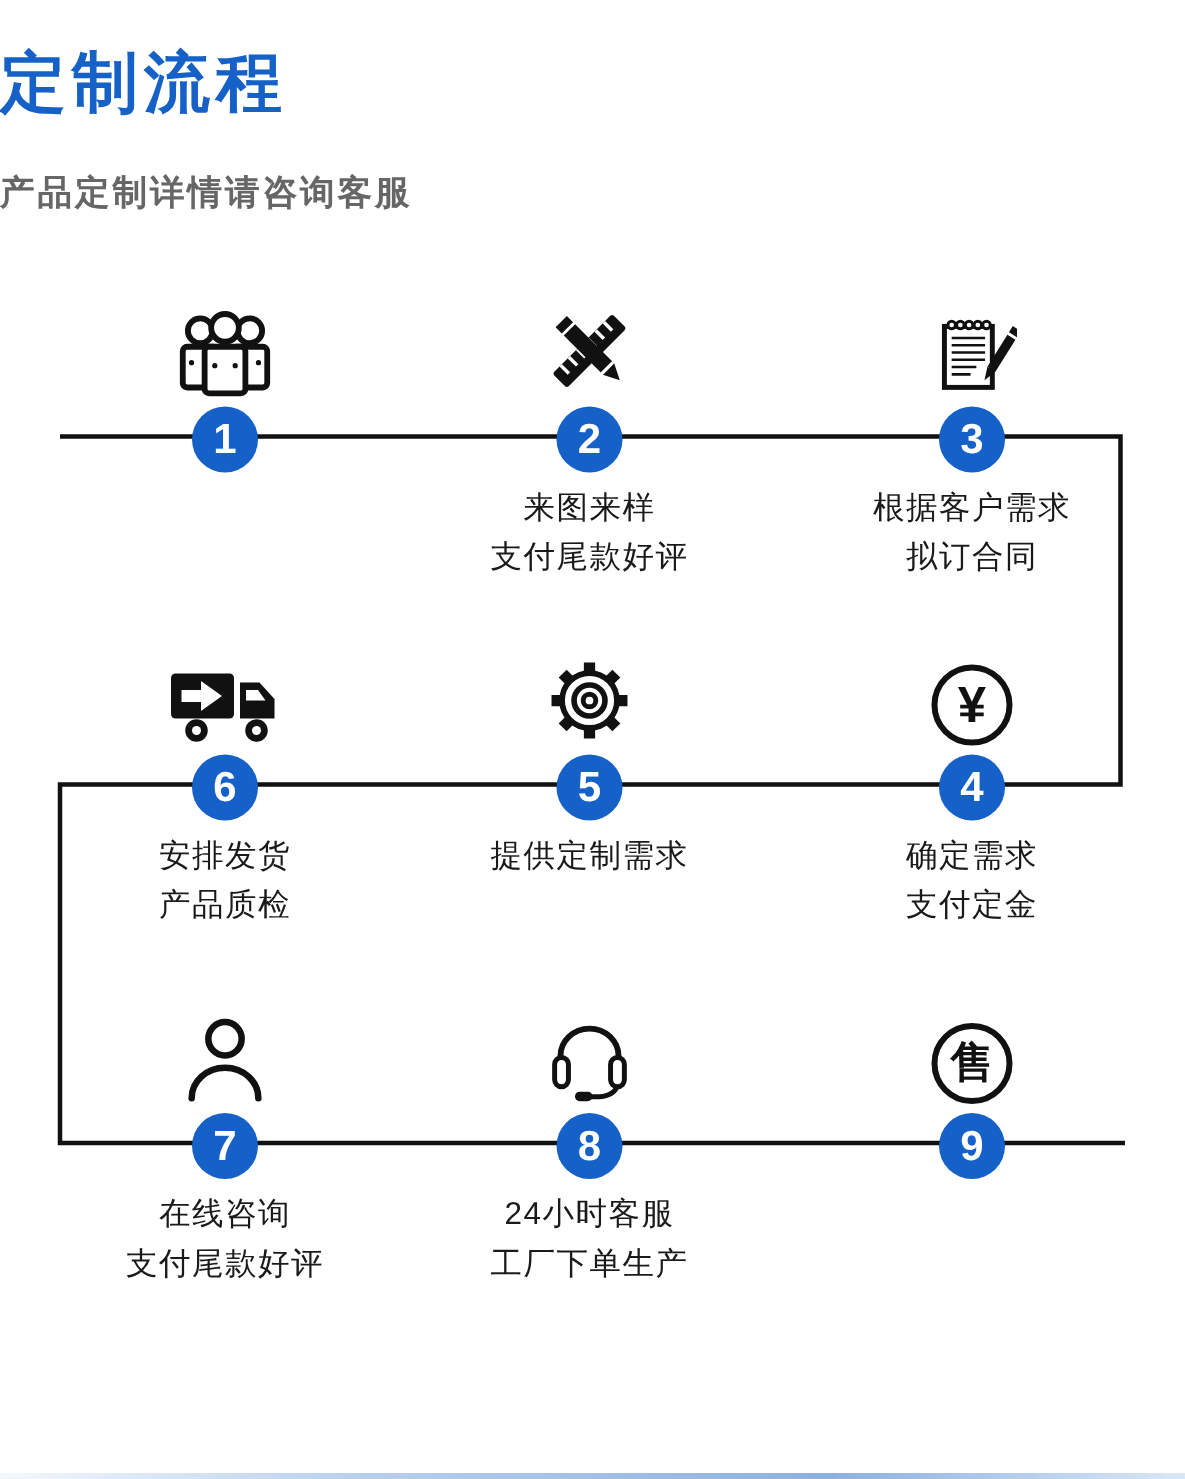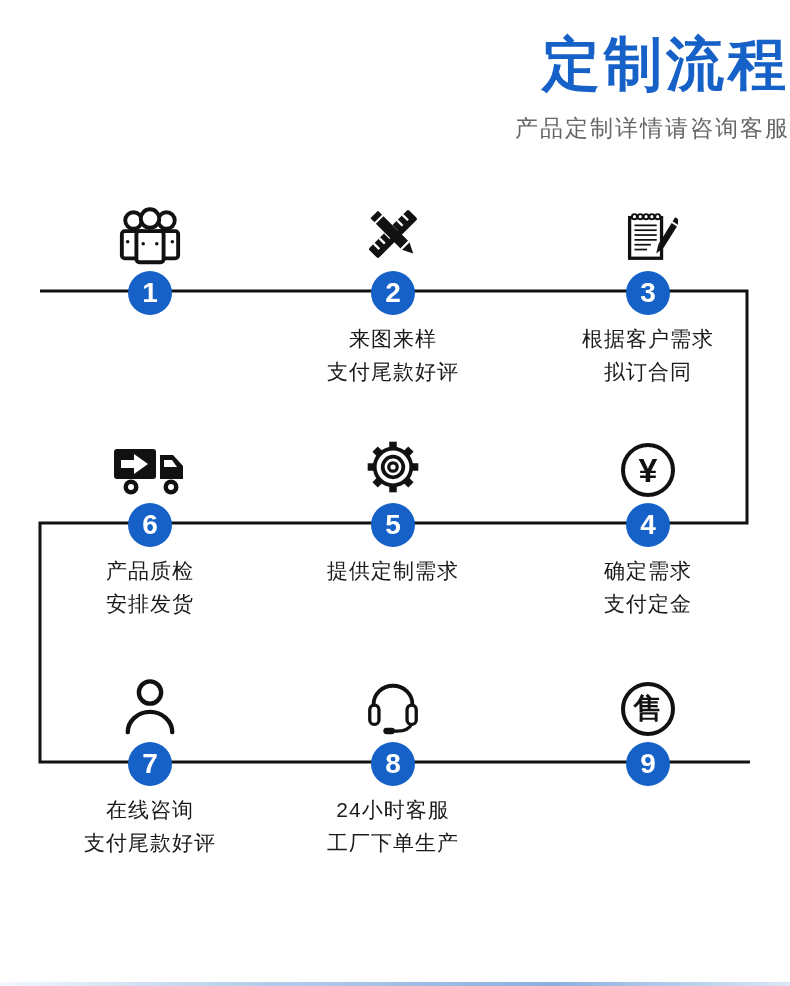--- a/index.html
+++ b/index.html
@@ -12,26 +12,26 @@
   html,body{background:#ffffff;}
   body{
     font-family:"Liberation Sans","DejaVu Sans",sans-serif;
     width:790px;height:986px;overflow:hidden;
   }
   .canvas{
     position:relative;width:790px;height:986px;background:#ffffff;overflow:hidden;
   }
   .title{
     position:absolute;top:26px;left:0;width:100%;
-    text-align:right;font-size:58px;font-weight:bold;
+    text-align:left;font-size:44px;font-weight:bold;
     color:var(--accent);letter-spacing:4px;
   }
   .subtitle{
     position:absolute;top:113px;left:0;width:100%;
-    text-align:right;font-size:23px;color:var(--subtitle);letter-spacing:2px;
+    text-align:left;font-size:23px;color:var(--subtitle);letter-spacing:2px;font-weight:bold;
   }
   .flow-line{position:absolute;top:0;left:0;}
   .step{
     position:absolute;width:240px;text-align:center;
   }
   .r1{top:199px}.r2{top:431px}.r3{top:670px}
   .c1{left:30px}.c2{left:273px}.c3{left:528px}
   .icon-area{
     height:66px;display:flex;align-items:flex-end;justify-content:center;
     margin-bottom:6px;
@@ -155,22 +155,22 @@
         <path d="M48 8 h13 l10 11 v13 h-23 z" fill="#111"></path>
         <polygon points="52,13 60,13 65,20 52,20" fill="#fff"></polygon>
         <circle cx="19" cy="40" r="7.5" fill="#111"></circle>
         <circle cx="19" cy="40" r="3" fill="#fff"></circle>
         <circle cx="59" cy="40" r="7.5" fill="#111"></circle>
         <circle cx="59" cy="40" r="3" fill="#fff"></circle>
       </svg>
     </div>
     <div class="badge">6</div>
     <div class="label">
+      <div>安排发货</div>
       <div>产品质检</div>
-      <div>安排发货</div>
     </div>
   </div>
 
   <div class="step r2 c2">
     <div class="icon-area">
       <svg width="60" height="60" viewBox="0 0 64 64">
         <g stroke="#111" stroke-width="8">
           <line x1="49" y1="32" x2="59" y2="32"></line>
           <line x1="44" y1="44" x2="51.1" y2="51.1"></line>
           <line x1="32" y1="49" x2="32" y2="59"></line>

